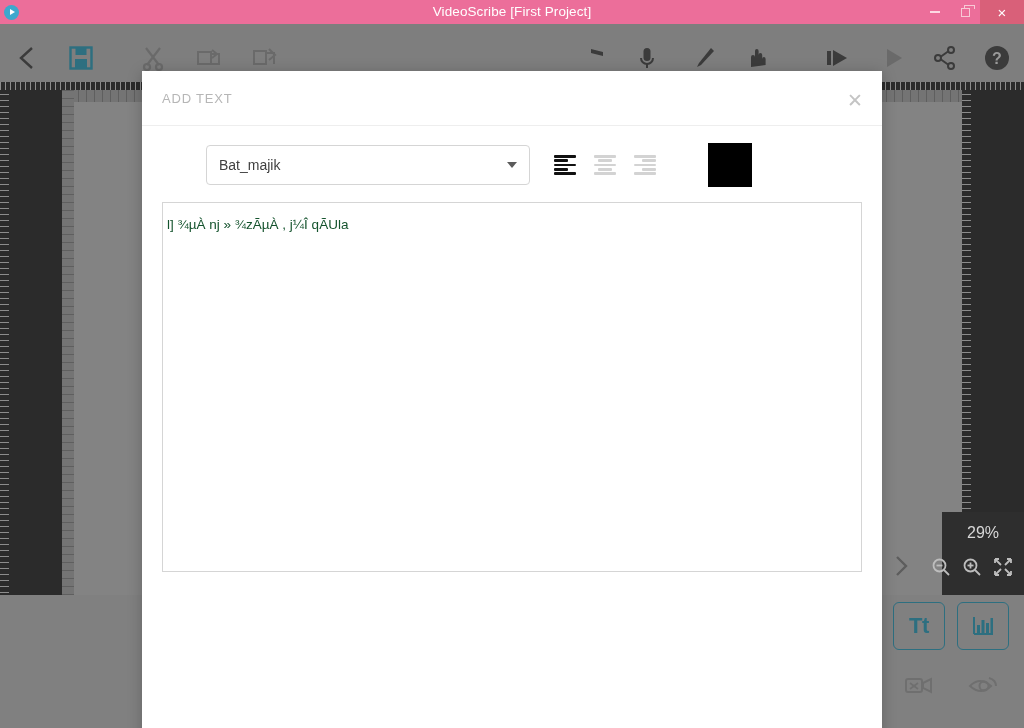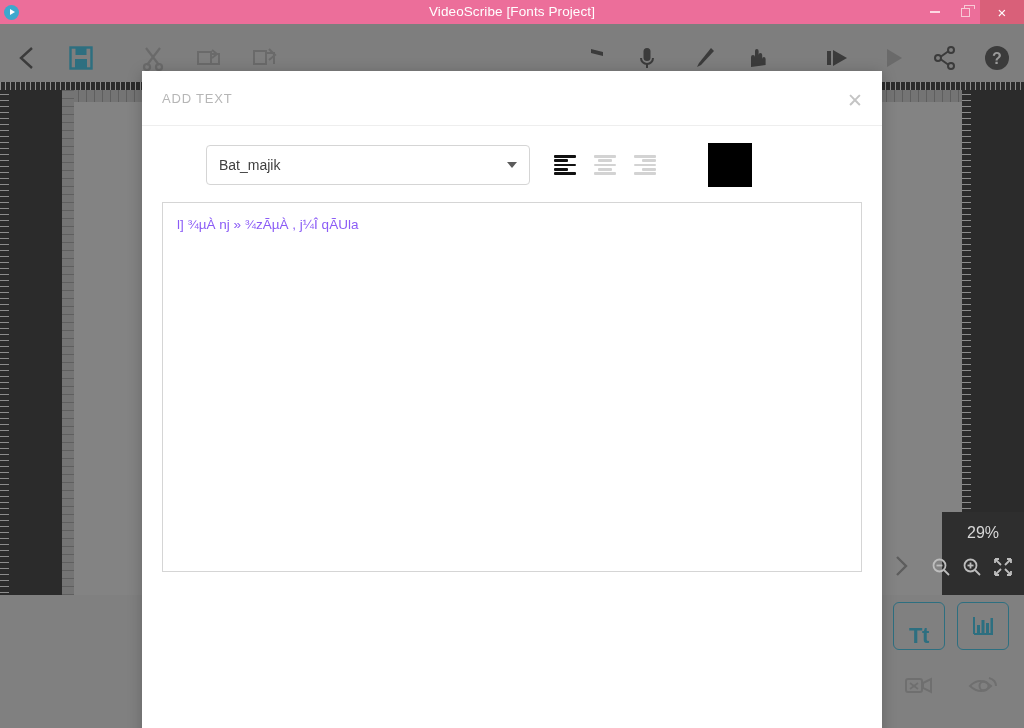--- a/index.html
+++ b/index.html
@@ -126,21 +126,21 @@
   .nav-arrow-right {
     position: absolute; left: 885px; top: 548px; width: 32px; height: 36px;
     display:flex; align-items:center; justify-content:center; color:#5d5d5d;
   }
   .tool-sq {
     position: absolute; width: 52px; height: 48px;
     border: 1.5px solid #2d6f80; border-radius: 6px;
     display: flex; align-items: center; justify-content: center;
     color: #2d6f80;
   }
-  .tool-sq.tt { left: 893px; top: 602px; align-items: flex-end; }
+  .tool-sq.tt { left: 893px; top: 602px; }
   .tool-sq.chart { left: 957px; top: 602px; }
   .tt-label { font-size: 22px; font-weight: 700; color: #2d6f80; letter-spacing: -.5px;}
   .tool-flat {
     position: absolute; width: 52px; height: 40px;
     display: flex; align-items: center; justify-content: center; color: #6f6f6f;
   }
   .tool-flat.cam { left: 893px; top: 665px; }
   .tool-flat.eye { left: 957px; top: 665px; }
 
   
@@ -201,21 +201,21 @@
   .align-btn[data-align="center"] i:nth-child(4) { width: 62%; margin: 0 auto; }
   .align-btn[data-align="right"] i:nth-child(2) { width: 62%; margin-left: auto; }
   .align-btn[data-align="right"] i:nth-child(4) { width: 62%; margin-left: auto; }
 
   .color-swatch {
     margin-left: 52px; width: 44px; height: 44px; background: #000000;
   }
   .text-area {
     width: 700px; height: 370px;
     border: 1px solid #d5d5d5; background: #ffffff;
-    padding: 12px 14px; font-size: 13.5px; color: #8b5cf6;
+    padding: 12px 4px; font-size: 13.5px; color: #14532d;
     line-height: 1.45; resize: none; outline: none;
     font-family: "Liberation Sans", sans-serif;
     overflow: hidden;
   }
   .modal-foot {
     height: 58px; background: #f7f7f7; border-top: 1px solid #ededed;
     display: flex; align-items: center; justify-content: flex-end; padding-right: 22px;
   }
   .ok-btn {
     width: 44px; height: 42px; border: 1px solid #6ab6d4; border-radius: 5px;
@@ -225,21 +225,21 @@
 </style>
 </head>
 <body>
 
 <div id="app">
 
   <div class="titlebar">
     <div class="title-logo">
       <span class="orb"></span>
     </div>
-    <div class="title-text">VideoScribe [Fonts Project]</div>
+    <div class="title-text">VideoScribe [First Project]</div>
     <div class="winbtns">
       <div class="winbtn">
           <span class="min-bar"></span>
         </div>
       <div class="winbtn">
           <span class="max-box"></span>
         </div>
       <div class="winbtn close">×</div>
     </div>
   </div>

